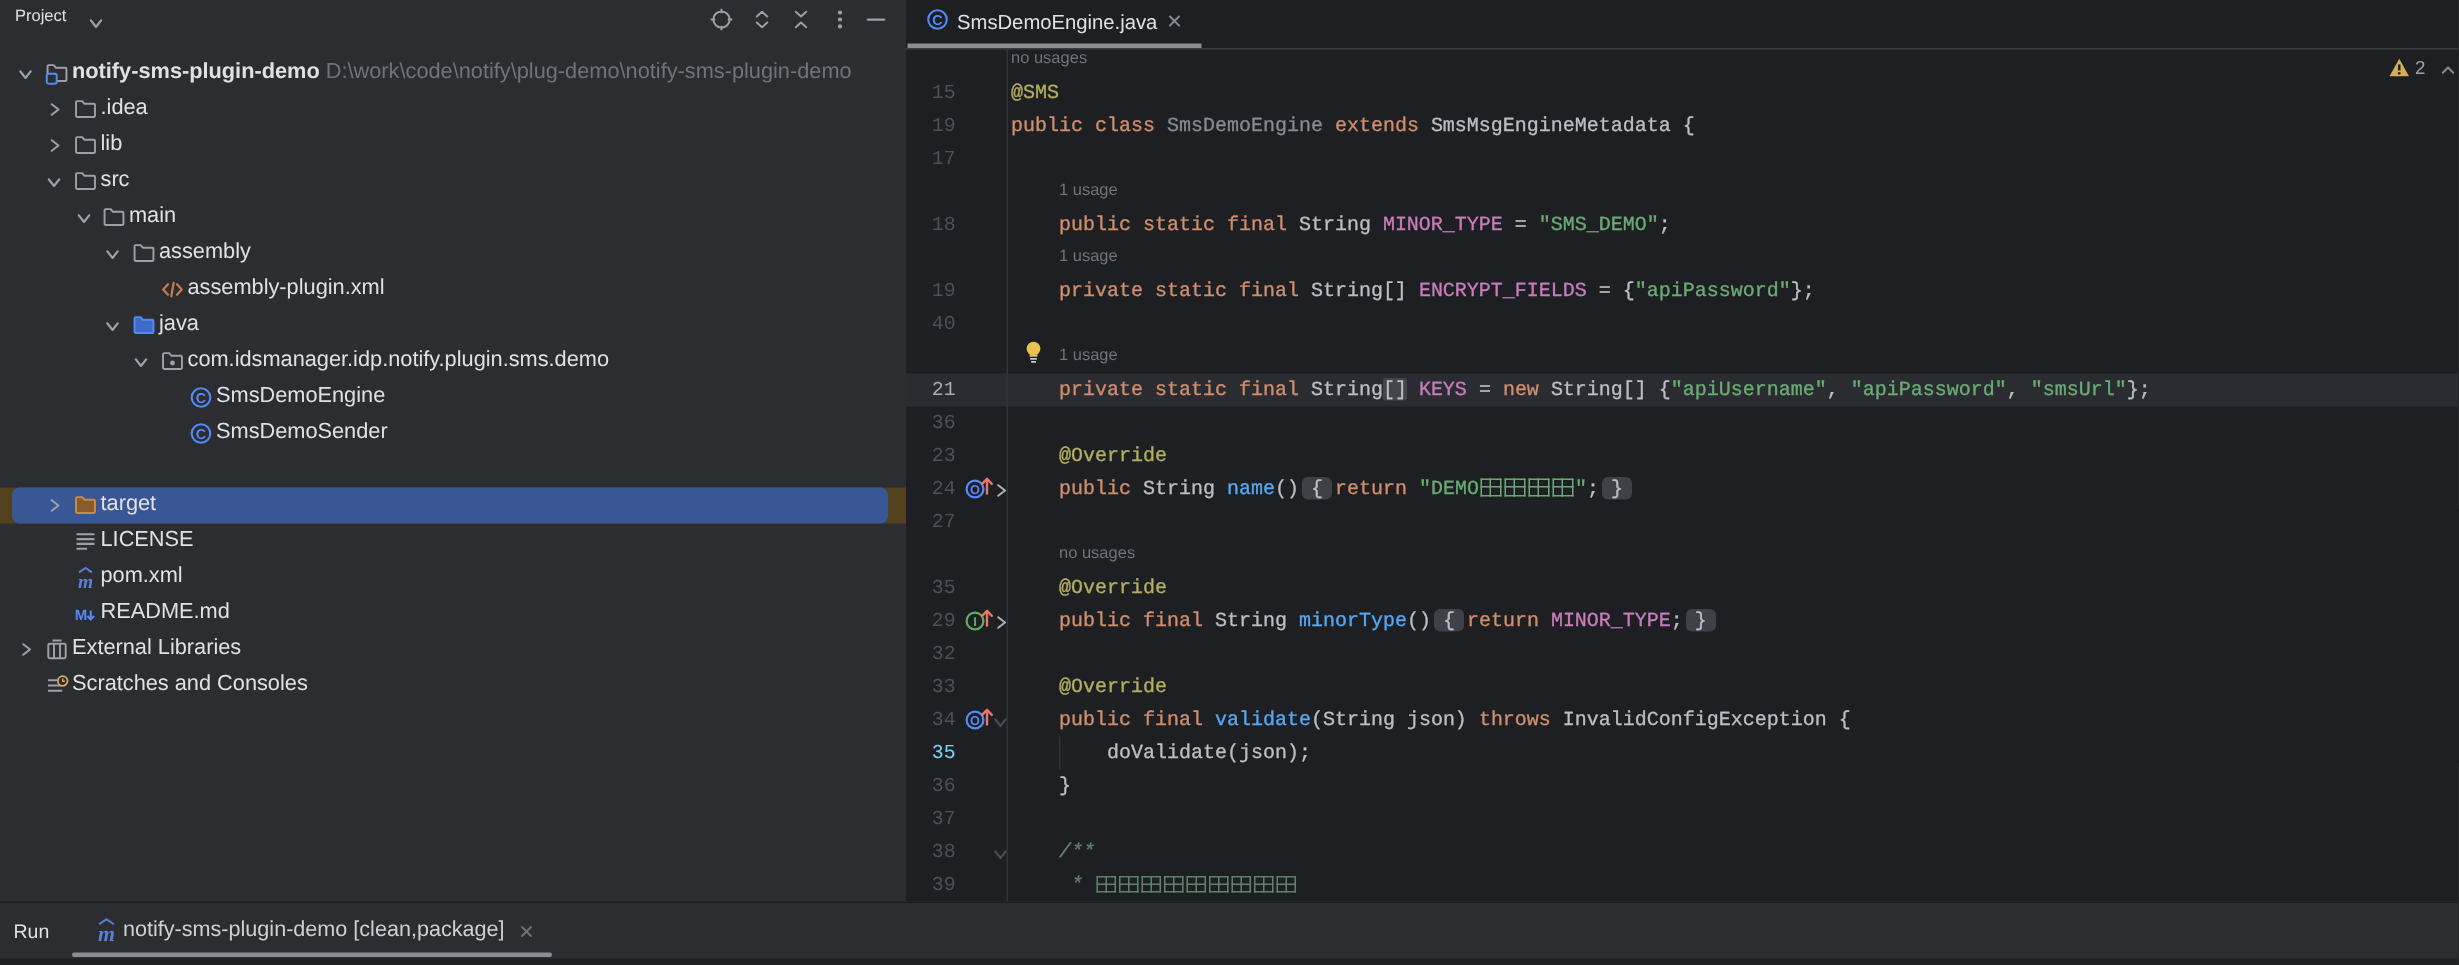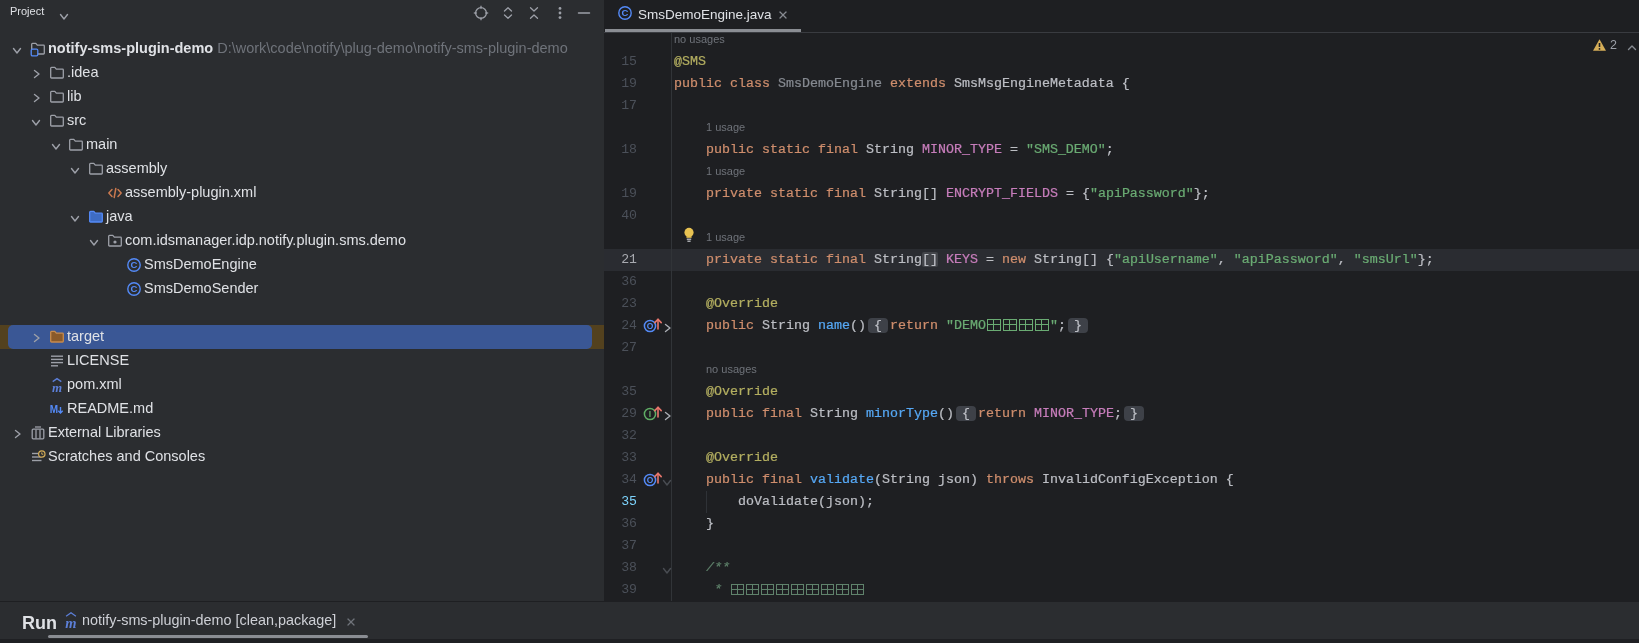--- a/index.html
+++ b/index.html
@@ -358,21 +358,21 @@
 <div style="position:absolute;left:988px;top:38px;width:44px;height:16px"><svg width="15" height="14" viewBox="0 0 15 14" style="">
           <path d="M7.5 1.2 14 12.8H1z" fill="#d6ae58"></path>
           <path d="M7.5 5v4" stroke="#1e1f22" stroke-width="1.6"></path>
           <circle cx="7.5" cy="10.9" r="0.9" fill="#1e1f22"></circle>
         </svg><span style="position:relative;top:-3px;left:3px;font-size:12.5px;color:#9ca0a8">2</span></div>
 <span style="position:absolute;left:1022px;top:40px"><svg width="12" height="12" viewBox="0 0 12 12" style="">
           <path d="M2.5 7.5 6 4 9.5 7.5" fill="none" stroke="#868a91" stroke-width="1.4" stroke-linecap="round" stroke-linejoin="round"></path>
         </svg></span>
 </div>
 <div id="runbar">
-<span style="position:absolute;left:22px;top:11px;font-size:18px;font-weight:bold;color:#dfe1e5">Run</span>
+<span style="position:absolute;left:9px;top:11px;font-size:13px;font-weight:normal;color:#dfe1e5">Run</span>
 <span style="position:absolute;left:62px;top:9px"><svg width="18" height="18" viewBox="0 0 18 18" style="">
           <path d="M4.1 5.2 L9.0 1.8 L13.9 5.2" fill="none" stroke="#5c7fd8" stroke-width="1.3"></path>
           <text x="9.0" y="16.6" font-family="Liberation Serif" font-style="italic" font-weight="bold" font-size="14.5" fill="#5c7fd8" text-anchor="middle">m</text>
         </svg></span>
 <span style="position:absolute;left:82px;top:10px;font-size:14.4px;color:#ced0d6">notify-sms-plugin-demo [clean,package]</span>
 <span style="position:absolute;left:345px;top:12px"><svg width="12" height="12" viewBox="0 0 12 12" style="">
           <g stroke="#6f737a" stroke-width="1.3" stroke-linecap="round">
             <path d="M3 3l6 6"></path>
             <path d="M9 3l-6 6"></path>
           </g>

